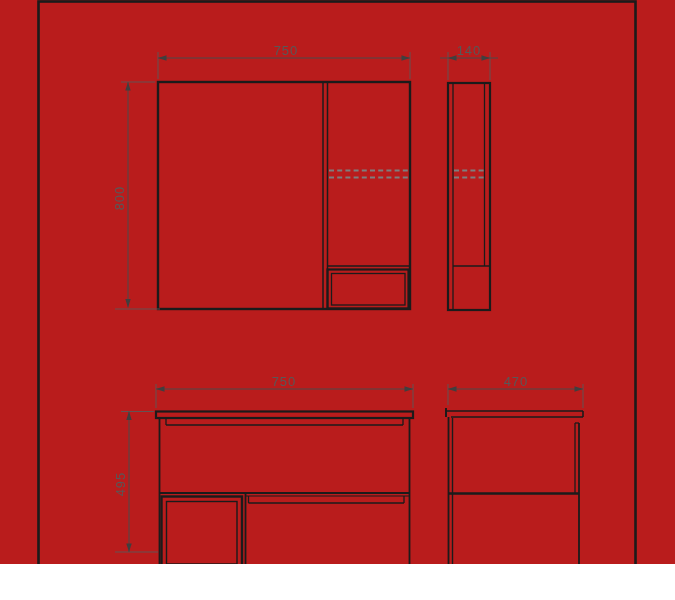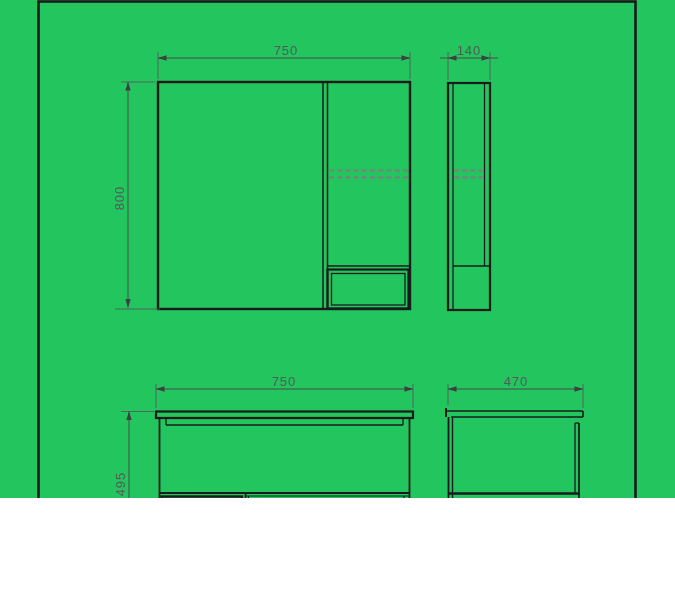--- a/index.html
+++ b/index.html
@@ -1,16 +1,16 @@
 <!DOCTYPE html>
 <html><head>
 <meta charset="utf-8">
 <style>
   html,body{margin:0;padding:0;background:#ffffff;}
-  .stage{position:relative;width:675px;height:498px;background:#22c55e;overflow:hidden;}
+  .stage{position:relative;width:675px;height:564px;background:#b91c1c;overflow:hidden;}
   svg{display:block;}
   .outline{fill:none;stroke:#1b1b1b;}
   .ln{stroke:#1b1b1b;fill:none;stroke-linecap:butt;}
   .dim{stroke:#4a4a4a;stroke-width:1;fill:none;}
   .ext{stroke:#5a5a5a;stroke-width:0.9;fill:none;}
   .arr{fill:#3f3f3f;stroke:none;}
   .dimtext{font-family:"Liberation Sans",sans-serif;font-size:13px;fill:#585858;letter-spacing:1px;}
   .dash{stroke:#7e7e7e;stroke-width:2;stroke-dasharray:5 3.2;fill:none;}
 </style>
 </head>

